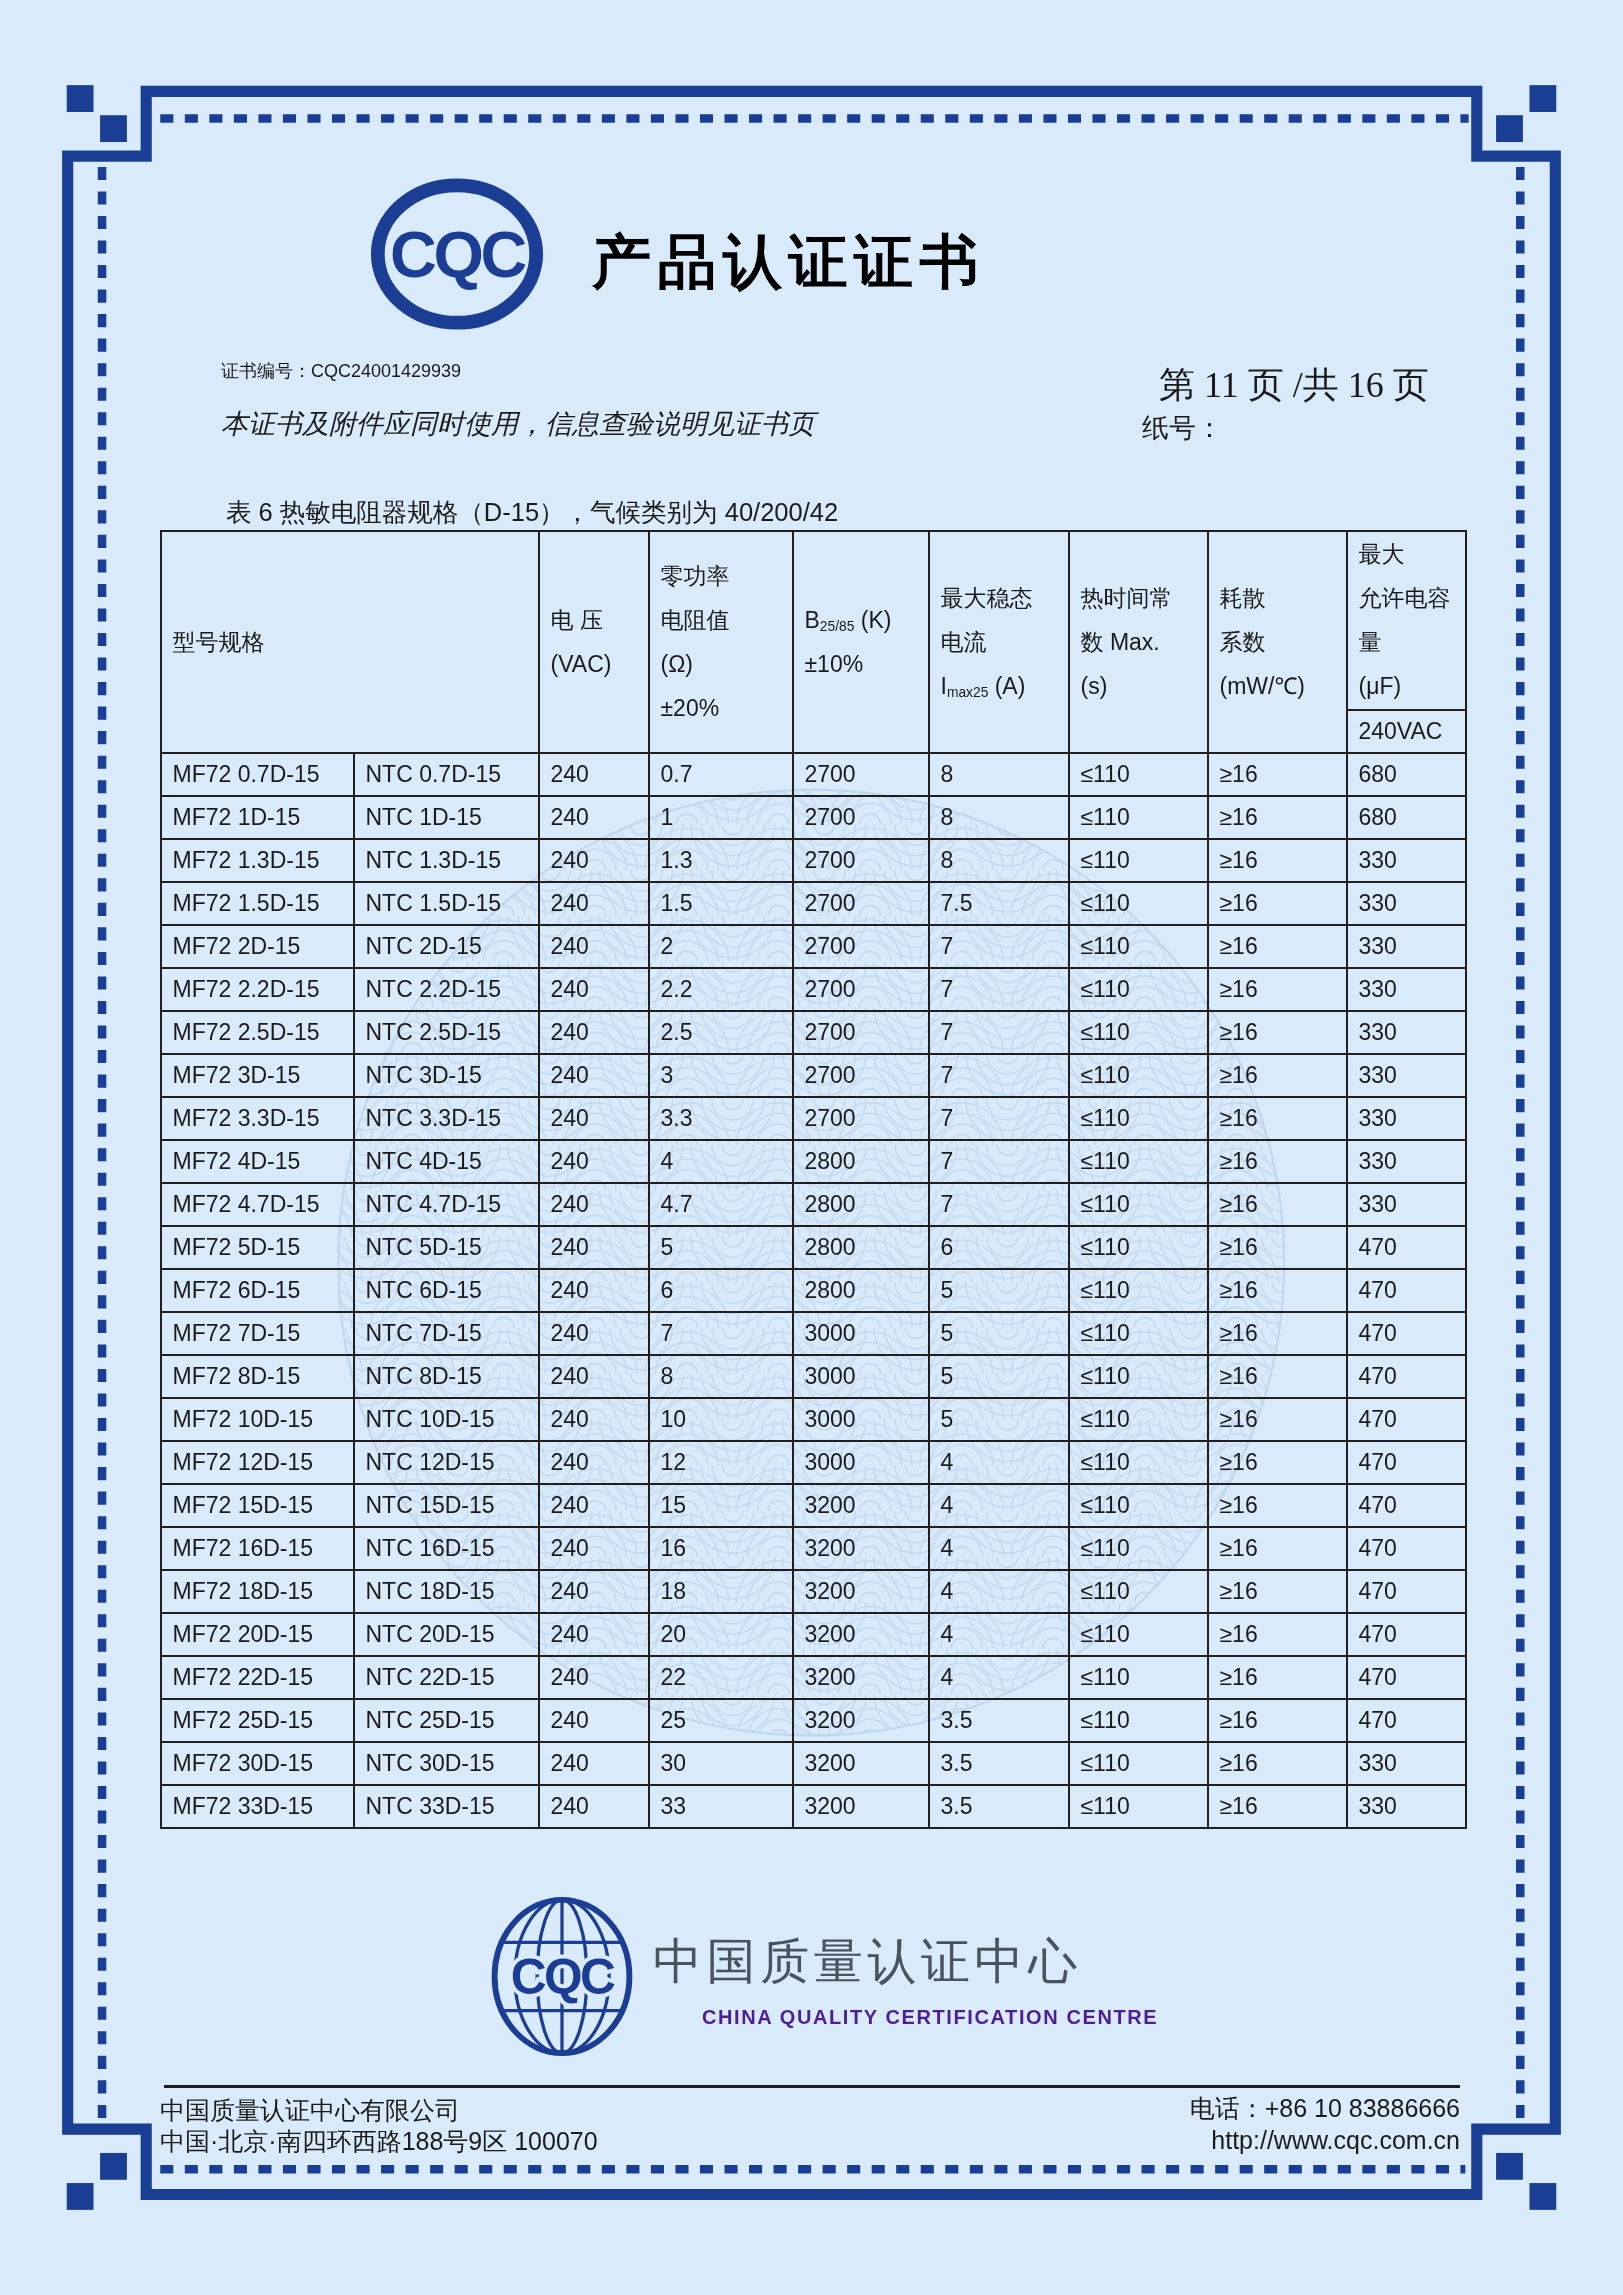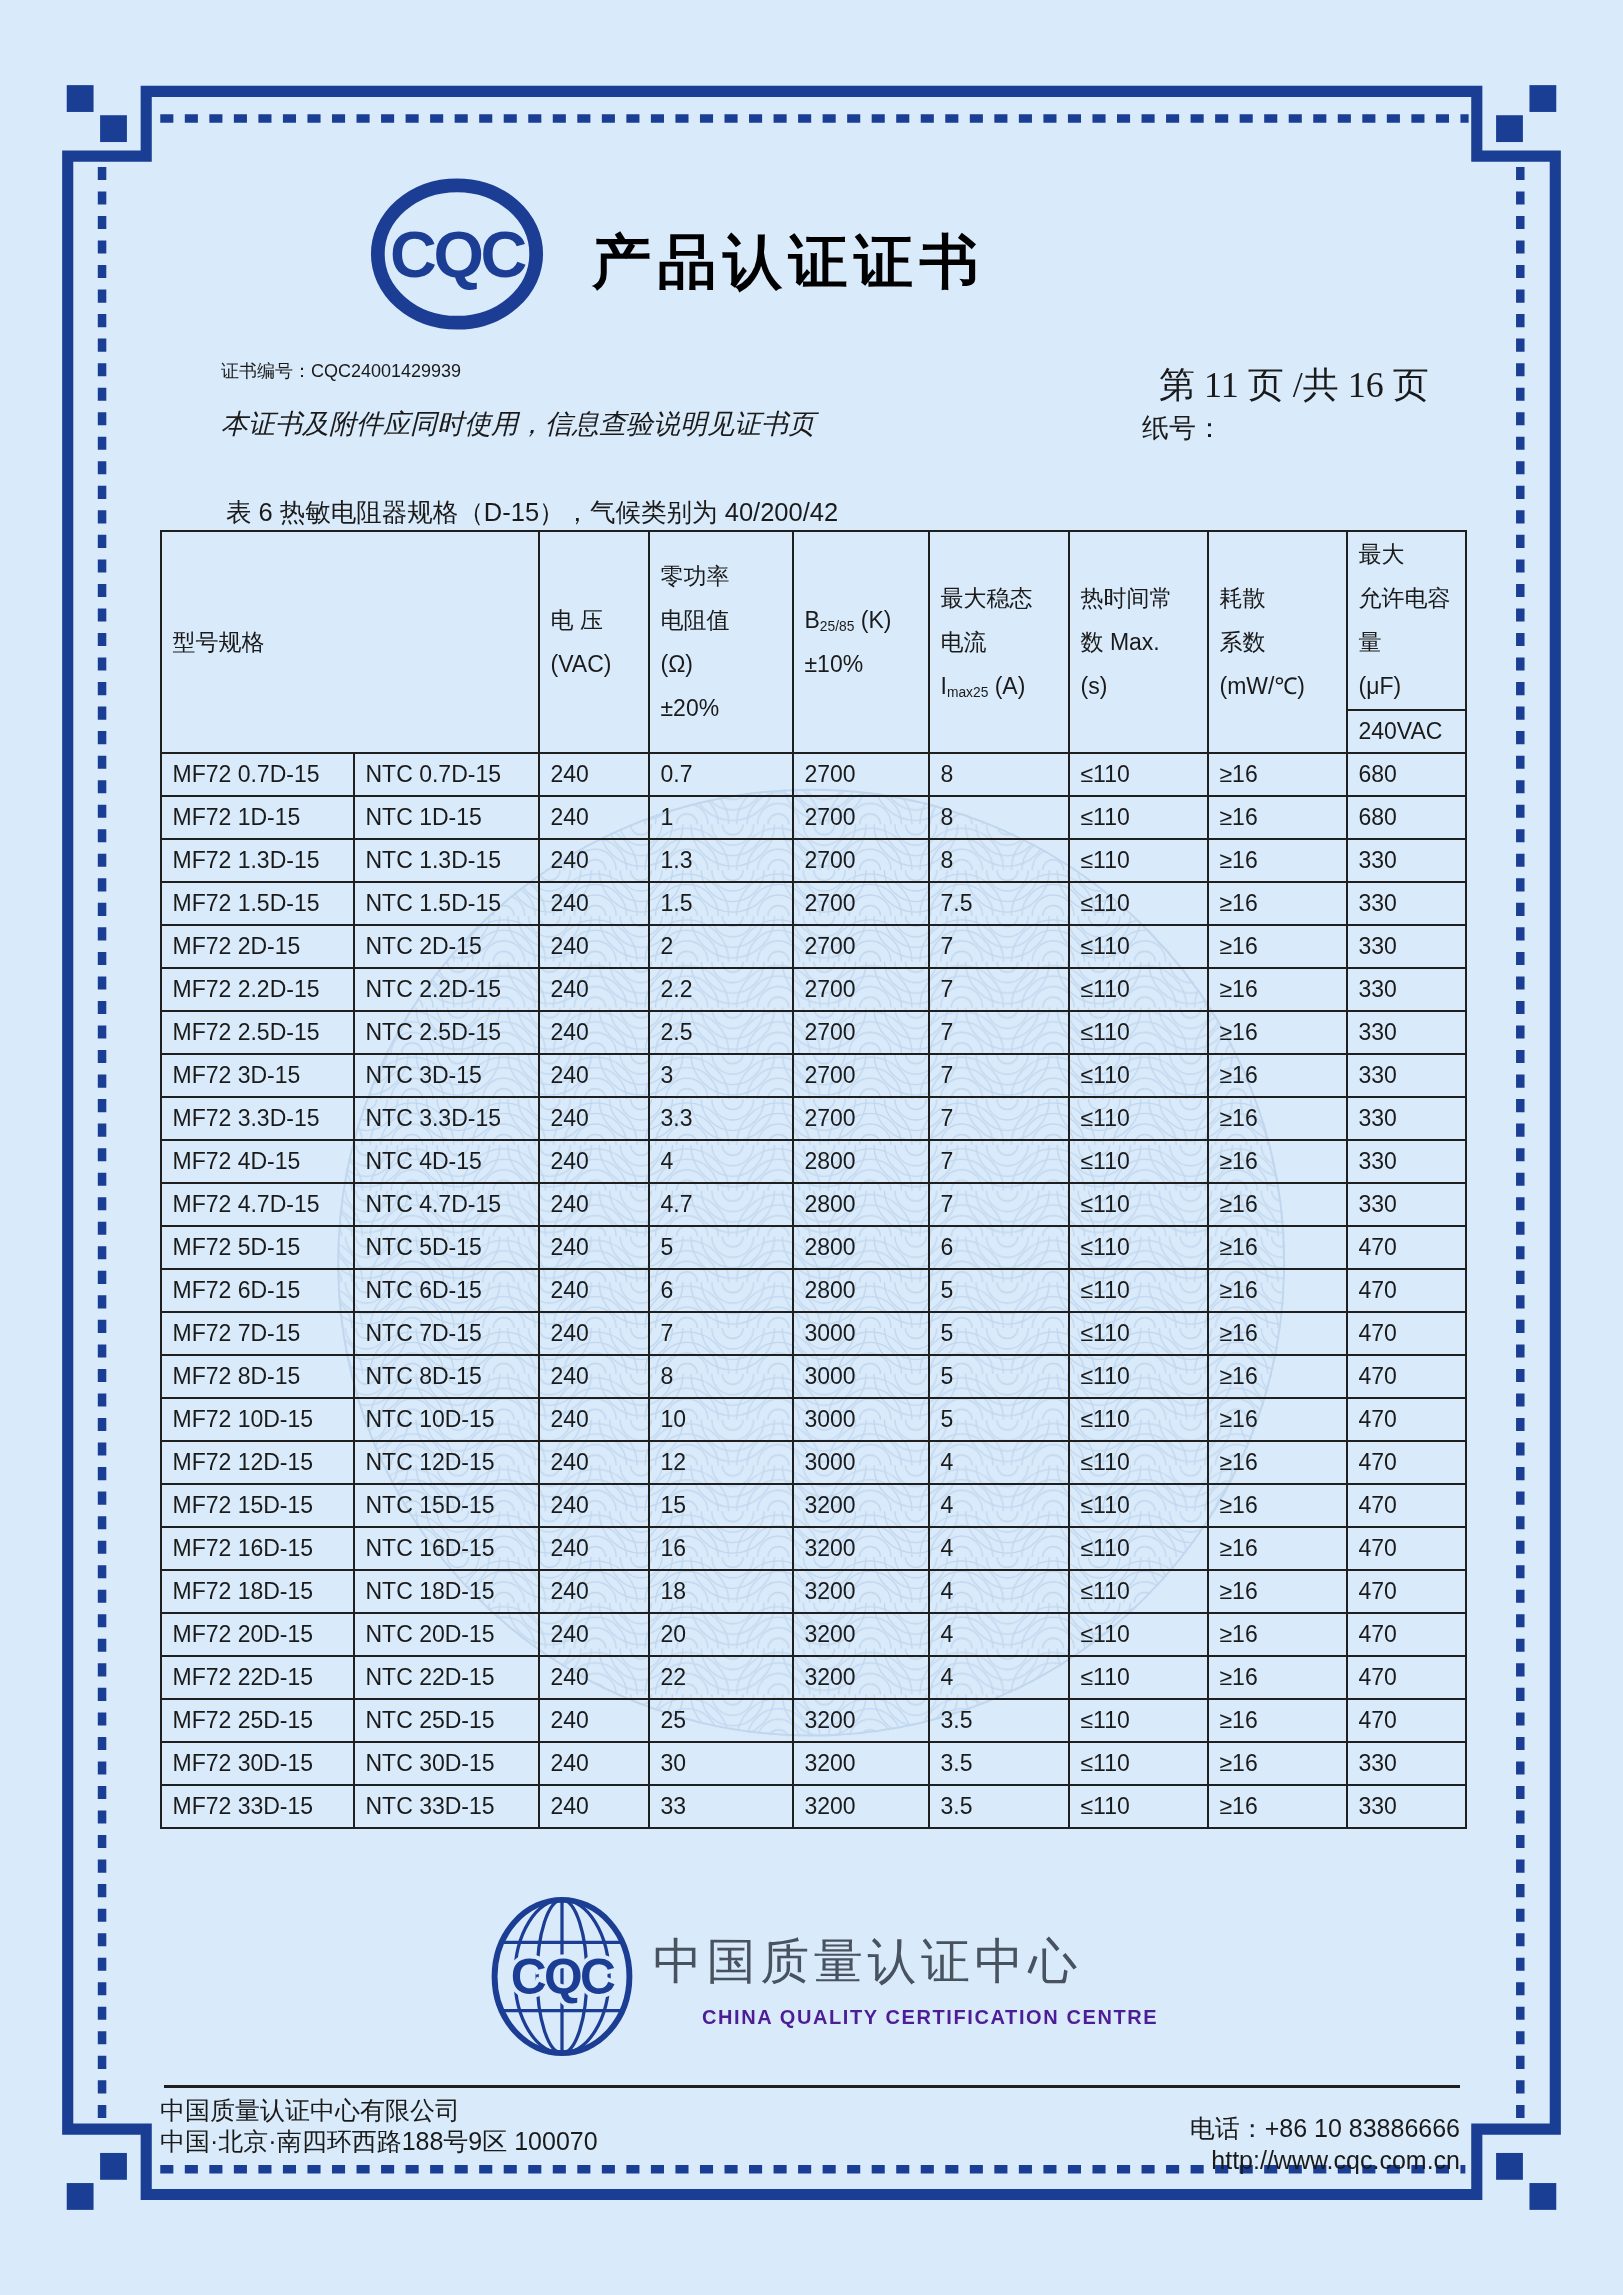--- a/index.html
+++ b/index.html
@@ -70,21 +70,21 @@
     left:654px; top:2006px;
     font-size:20px; font-weight:bold; letter-spacing:1.6px;
     color:#4c1d95;
     margin-left:48px;
   }
 
   
   .footer-rule { left:164px; top:2085px; width:1296px; height:2.6px; background:#1f1f1f; }
   .footer-left-1 { left:160px; top:2094px; font-size:25px; }
   .footer-left-2 { left:160px; top:2125px; font-size:25px; }
-  .footer-right { right:163px; top:2092px; font-size:25px; text-align:right; line-height:1.28;margin-top:20px; }
+  .footer-right { right:163px; top:2092px; font-size:25px; text-align:right; line-height:1.28; }
 </style>
 </head>
 <body>
 
 <svg class="abs" style="left:0;top:0" width="1623" height="2295" viewBox="0 0 2481 3508">
 
   <path d="M223.5,139.5 H2257.5 V238.5 H2377.5 V3254.5 H2257.5 V3354.5 H223.5 V3254.5 H103.5 V238.5 H223.5 Z" fill="none" stroke="#1a3e94" stroke-width="17"></path>
 
   <g stroke="#1a3e94" stroke-width="13" stroke-dasharray="20 17.5" fill="none">
     <line x1="245" y1="181" x2="2245" y2="181"></line>

